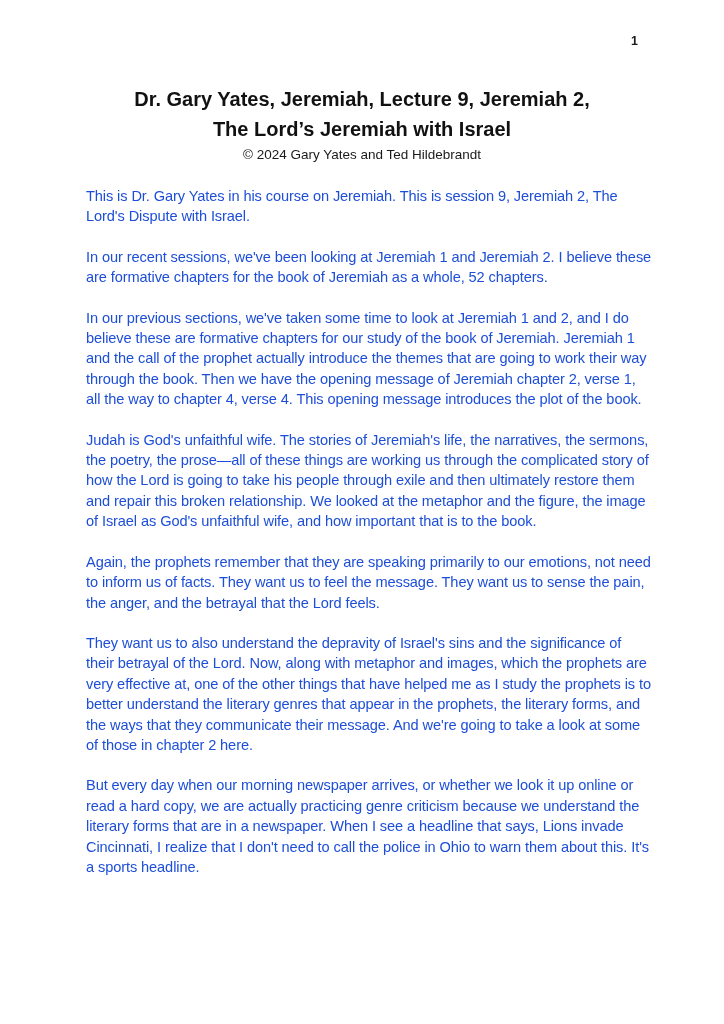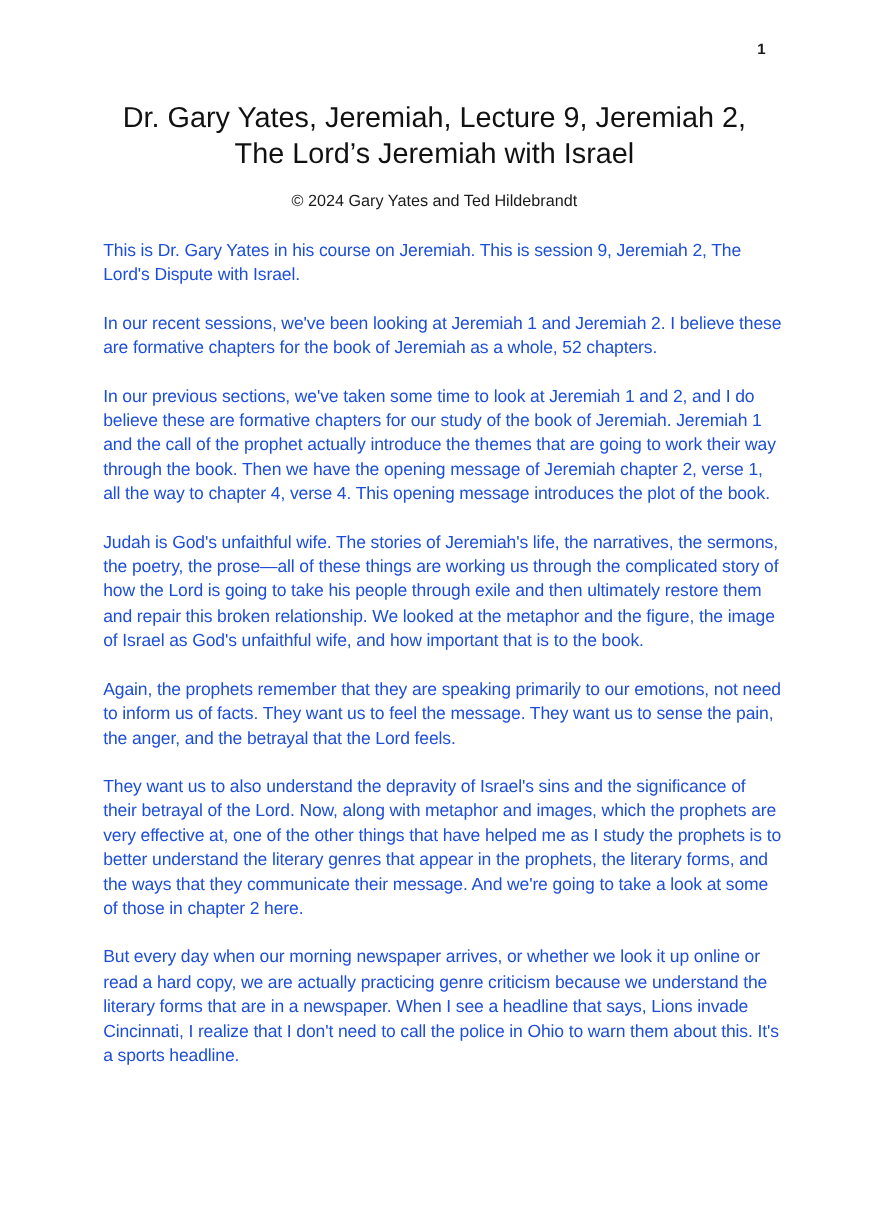--- a/index.html
+++ b/index.html
@@ -24,28 +24,28 @@
     font-size: 12.5px;
     font-weight: bold;
     color: #1a1a1a;
   }
   .title-block {
     margin-top: 84px;
     text-align: center;
   }
   h1.doc-title {
     margin: 0;
-    font-size: 24px;
-    font-weight: normal;
+    font-size: 20px;
+    font-weight: bold;
     line-height: 30px;
     color: #111111;
   }
   h1.doc-title span { display: block; }
   .copyright {
-    margin-top: 16px;
+    margin-top: 3px;
     font-size: 13.5px;
     font-weight: 400;
     color: #1a1a1a;
   }
   .body-text {
     margin: 24px auto 0 86px;
     width: 566px;
   }
   .body-text p {
     margin: 0 0 20px 0;

